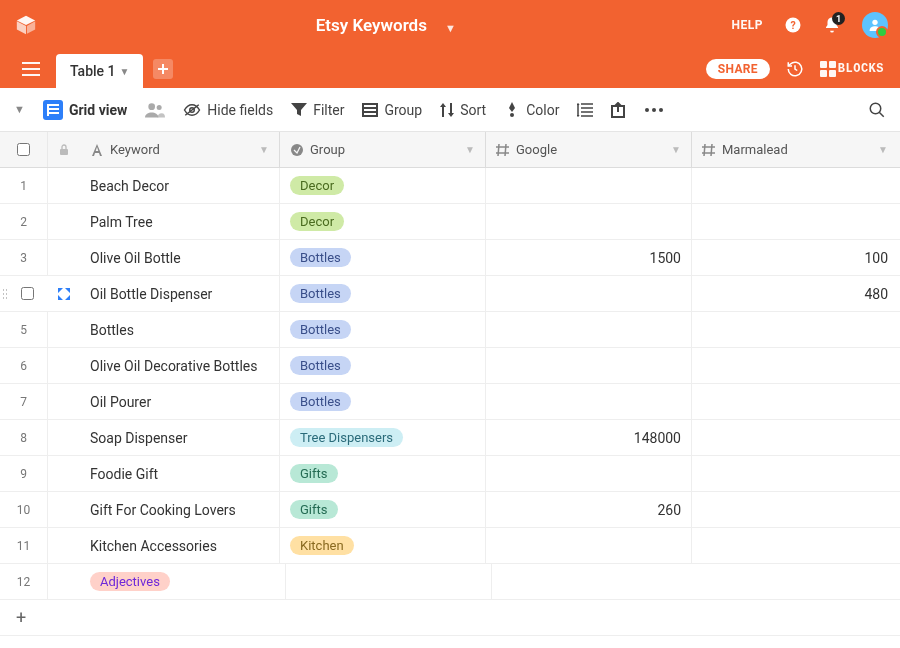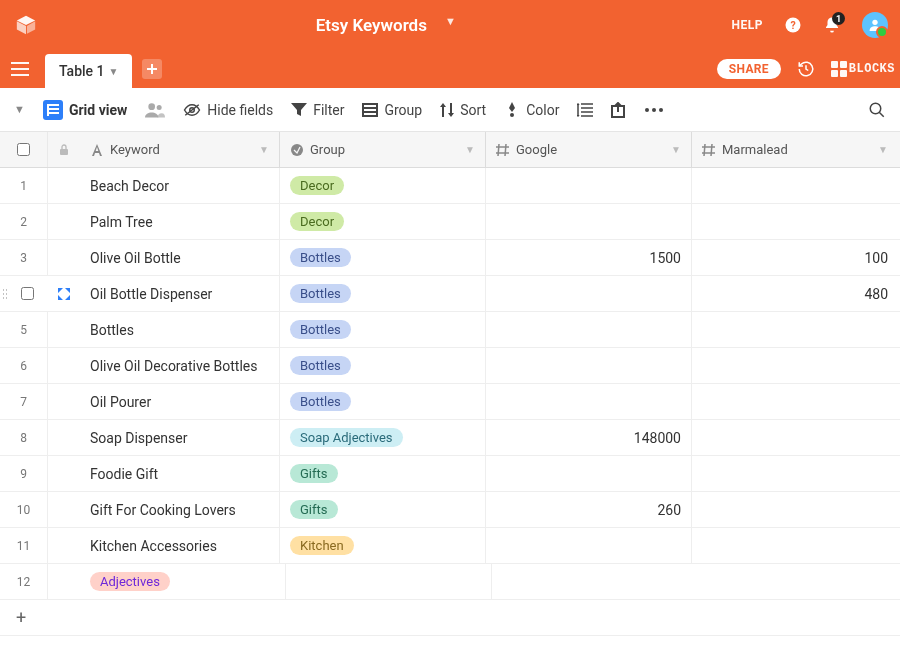--- a/index.html
+++ b/index.html
@@ -1,31 +1,31 @@
 <!DOCTYPE html>
 <html><head>
 <meta charset="utf-8">
 <style>
   * { box-sizing: border-box; margin: 0; padding: 0; }
   body { font-family: -apple-system, BlinkMacSystemFont, "Segoe UI", Roboto, sans-serif; font-size: 13px; color: #333; width: 900px; height: 648px; overflow: hidden; background: #fff; }
   
   
   .top-bar { background: #f26230; height: 50px; display: flex; align-items: center; padding: 0 12px; color: #fff; }
   .logo { width: 28px; height: 28px; display: flex; align-items: center; justify-content: center; }
-  .title-wrap { flex: 1; display: flex; align-items: flex-start; justify-content: center; gap: 18px; }
+  .title-wrap { flex: 1; display: flex; align-items: flex-end; justify-content: center; gap: 18px; }
   .title { font-size: 17px; font-weight: 600; color: #fff; }
   .right-tools { display: flex; align-items: center; gap: 21px; }
   .help { font-size: 12px; font-weight: 700; letter-spacing: 0.5px; opacity: 0.95; }
   .bell-wrap { position: relative; }
   .badge { position: absolute; top: -4px; right: -4px; background: #222; color: #fff; font-size: 9px; font-weight: 700; min-width: 13px; height: 13px; border-radius: 7px; display: flex; align-items: center; justify-content: center; }
   .avatar { width: 26px; height: 26px; border-radius: 50%; background: #5dc3ff; position: relative; display:flex; align-items:center; justify-content:center; }
   .avatar::after { content: ""; position: absolute; bottom: 0; right: 0; width: 8px; height: 8px; background: #2ecc40; border: 2px solid #f26230; border-radius: 50%; }
   
   
-  .tab-bar { background: #f26230; height: 38px; display: flex; align-items: flex-end; padding: 0 5px; gap: 10px; }
+  .tab-bar { background: #f26230; height: 38px; display: flex; align-items: flex-end; padding: 0 16px; gap: 10px; }
   .hamburger { align-self: center; padding: 6px; opacity: 0.95; cursor:pointer;}
   .tab { background: #fff; color: #333; padding: 9px 14px; border-radius: 4px 4px 0 0; display: flex; align-items: center; gap: 4px; font-size: 14px; font-weight: 500; }
   .tab .caret { color: #888; font-size: 10px; }
   .add-tab { align-self: center; color: #fff; width: 20px; height: 20px; display:flex;align-items:center;justify-content:center; background: rgba(255,255,255,0.25); border-radius:3px;}
   .tab-right { margin-left: auto; display: flex; align-items: center; gap: 16px; align-self: center; }
   .share-pill { background: #fff; color: #f26230; font-weight: 700; font-size: 12px; padding: 3px 12px; border-radius: 999px; letter-spacing: 0.3px;}
   .blocks { display:flex; align-items:center; gap:2px; color:#fff; font-weight:700; font-size:12px; letter-spacing:0.5px; opacity:0.95;font-family:Liberation Mono, monospace;}
   
   
   .toolbar { height: 44px; display:flex; align-items:center; gap: 18px; padding: 0 14px; border-bottom: 1px solid #e5e5e5;}
@@ -364,21 +364,21 @@
         <span class="tag tag-bottles">Bottles</span>
       </div>
       <div class="cell c3"></div>
       <div class="cell c4" style="border-right:none"></div>
     </div>
     <div class="row">
       <div class="rownum">8</div>
       <div class="expand-cell"></div>
       <div class="cell c1">Soap Dispenser</div>
       <div class="cell c2">
-        <span class="tag tag-soap">Soap Adjectives</span>
+        <span class="tag tag-soap">Tree Dispensers</span>
       </div>
       <div class="cell c3">148000</div>
       <div class="cell c4" style="border-right:none"></div>
     </div>
     <div class="row">
       <div class="rownum">9</div>
       <div class="expand-cell"></div>
       <div class="cell c1">Foodie Gift</div>
       <div class="cell c2">
         <span class="tag tag-gifts">Gifts</span>

